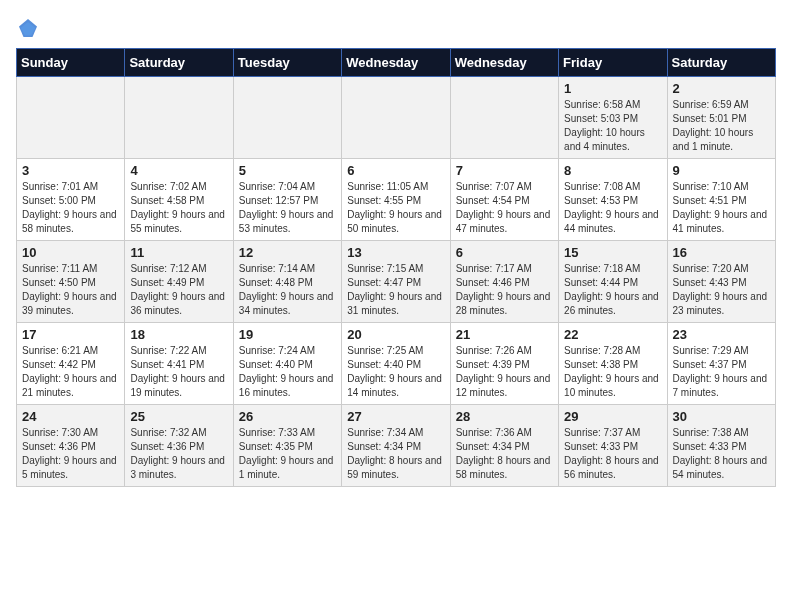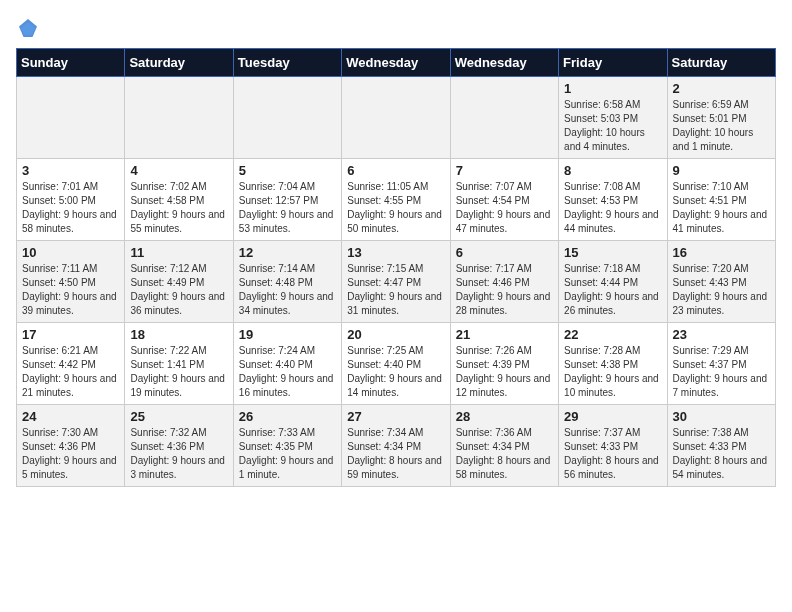--- a/index.html
+++ b/index.html
@@ -232,21 +232,21 @@
       <tr>
         <td>
           <span class="day-number">17</span>
           <div class="day-info">Sunrise: 6:21 AM
 Sunset: 4:42 PM
 Daylight: 9 hours and 21 minutes.</div>
         </td>
         <td>
           <span class="day-number">18</span>
           <div class="day-info">Sunrise: 7:22 AM
-Sunset: 1:41 PM
+Sunset: 4:41 PM
 Daylight: 9 hours and 19 minutes.</div>
         </td>
         <td>
           <span class="day-number">19</span>
           <div class="day-info">Sunrise: 7:24 AM
 Sunset: 4:40 PM
 Daylight: 9 hours and 16 minutes.</div>
         </td>
         <td>
           <span class="day-number">20</span>

